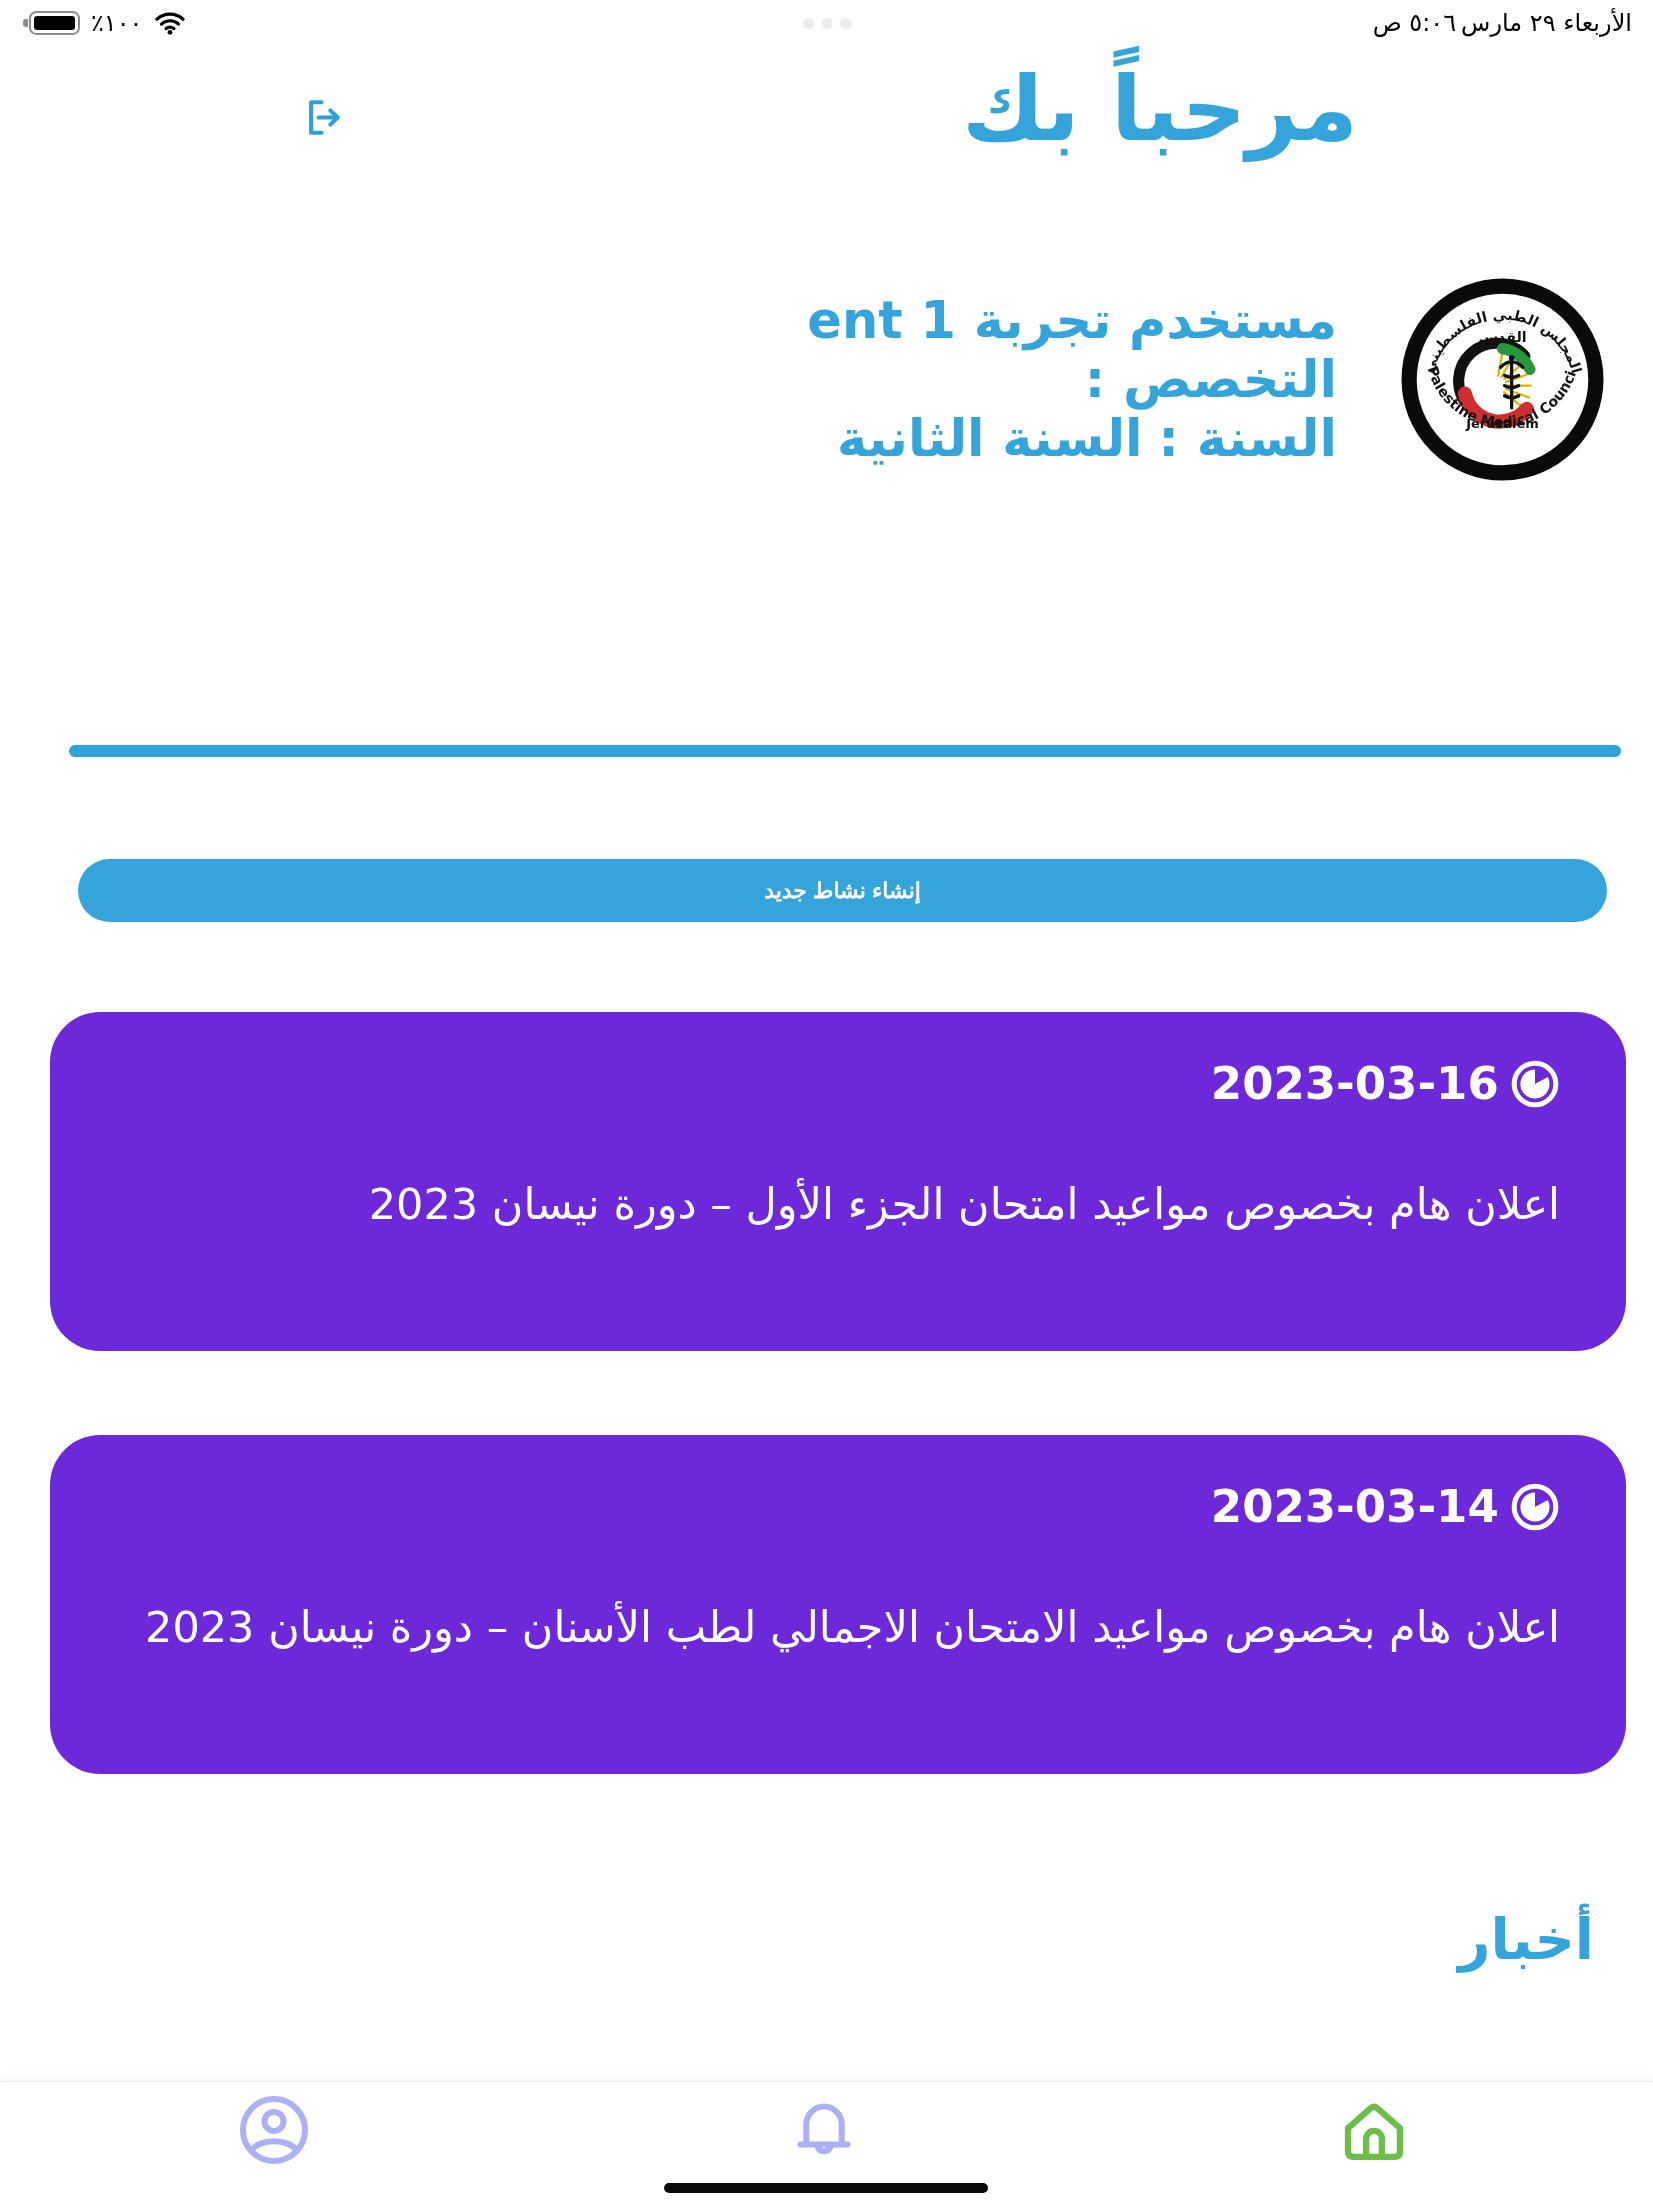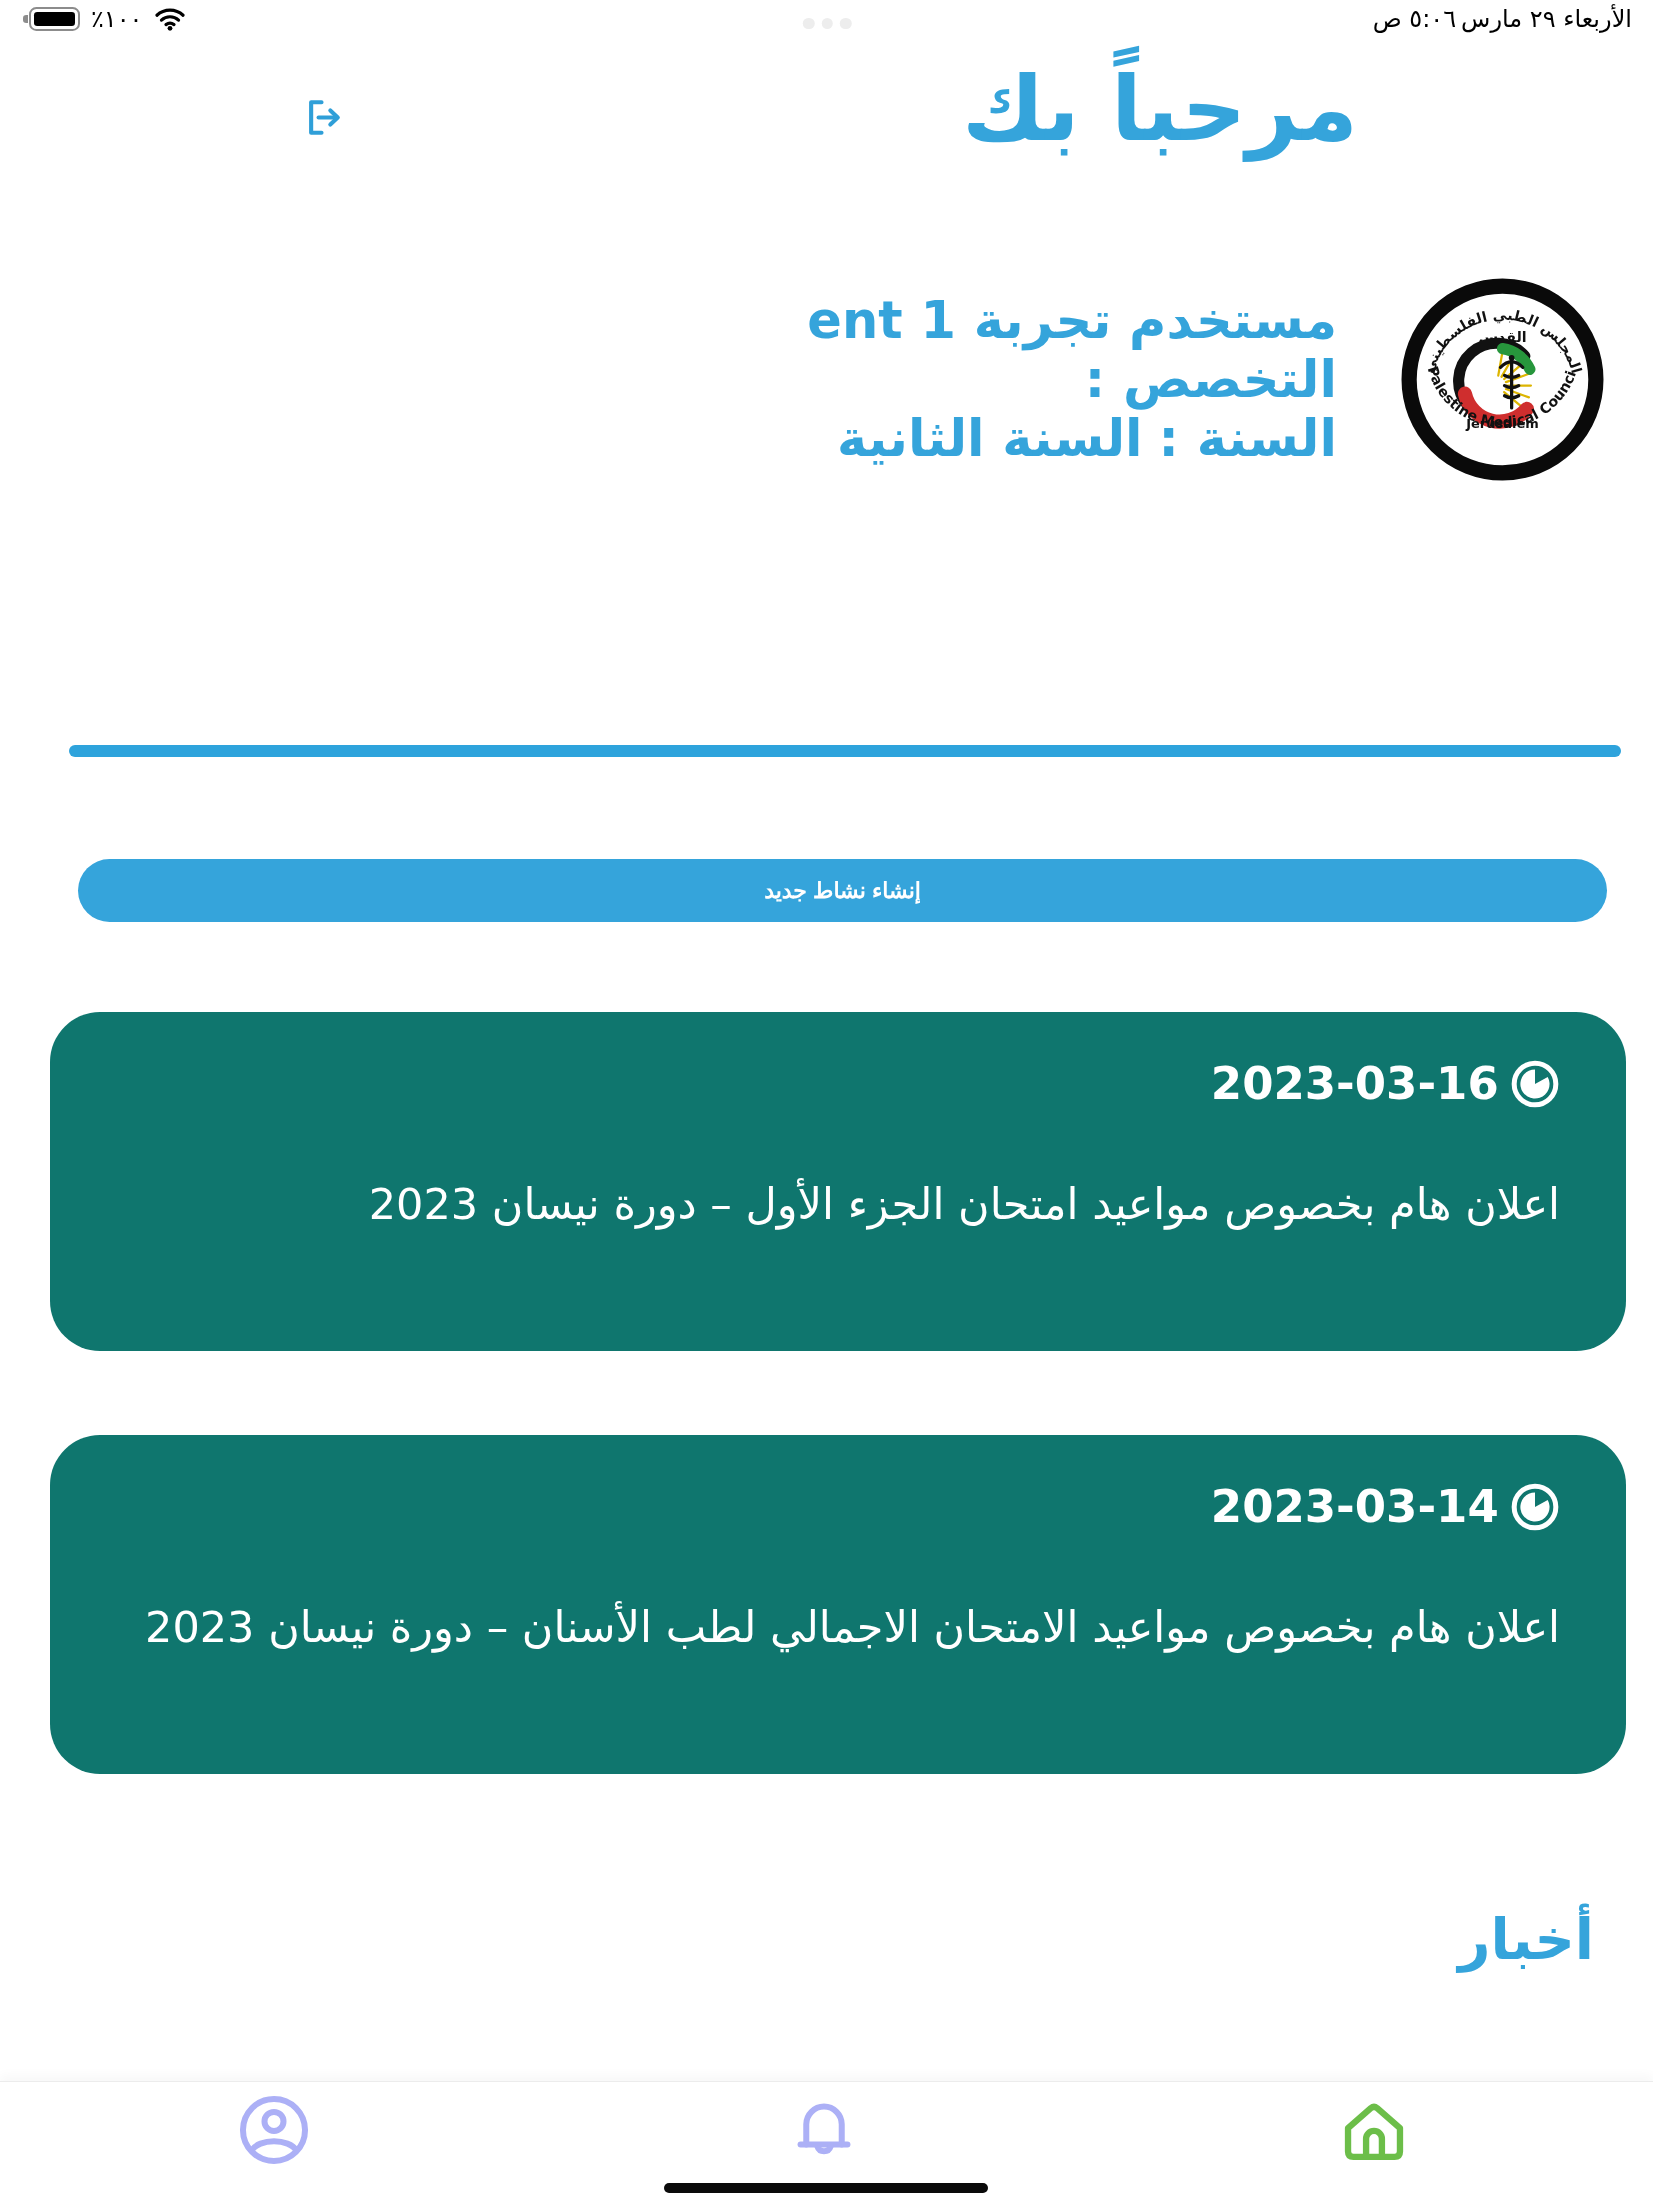--- a/index.html
+++ b/index.html
@@ -3,21 +3,21 @@
 <meta charset="utf-8">
 <style>
   html,body{margin:0;padding:0;}
   body{
     width:1653px;height:2205px;position:relative;overflow:hidden;
     background:#ffffff;font-family:"DejaVu Sans", sans-serif;
   }
   
   .status-bar{
     position:absolute;top:4.8px;left:22.6px;right:21px;height:37px;
-    display:flex;justify-content:space-between;align-items:flex-start;
+    display:flex;justify-content:space-between;align-items:center;
   }
   .sb-left{display:flex;align-items:center;gap:11.3px;direction:ltr;}
   .battery{position:relative;width:57px;height:27.4px;}
   .battery .shell{
     position:absolute;left:6.5px;top:1.6px;right:0;bottom:1.6px;
     border:2.4px solid rgba(0,0,0,0.45);border-radius:7.3px;
   }
   .battery .fill{position:absolute;left:11.3px;top:6.5px;right:4.8px;bottom:6.5px;background:#000;border-radius:3.2px;}
   .battery .nub{
     position:absolute;left:0;top:9.7px;width:5.7px;height:8px;
@@ -46,21 +46,21 @@
   
   .divider{position:absolute;left:69px;top:745px;width:1552px;height:12px;border-radius:6.5px;background:#2ea3dc;}
   .create-btn{
     position:absolute;left:78px;top:859px;width:1529px;height:63px;border-radius:36px;
     background:#35a4db;display:flex;align-items:center;justify-content:center;
     color:#fff;font-size:22px;font-weight:700;direction:rtl;cursor:pointer;border:none;
   }
   
   .cards{position:absolute;left:50px;top:1012px;width:1576px;display:flex;flex-direction:column;gap:84px;}
   .card{
-    background:#0f766e;border-radius:50px;color:#fff;
+    background:#6d28d9;border-radius:50px;color:#fff;
     padding:45px 66px 86px 66px;box-sizing:border-box;cursor:pointer;
   }
   .card-date-row{
     display:flex;justify-content:flex-end;align-items:center;gap:11.3px;
     font-size:45px;font-weight:600;margin-bottom:34px;direction:ltr;
   }
   .clock-icon{width:50px;height:50px;flex:0 0 auto;}
   .card-text{
     direction:rtl;text-align:right;font-size:43px;font-weight:500;line-height:121px;
   }

